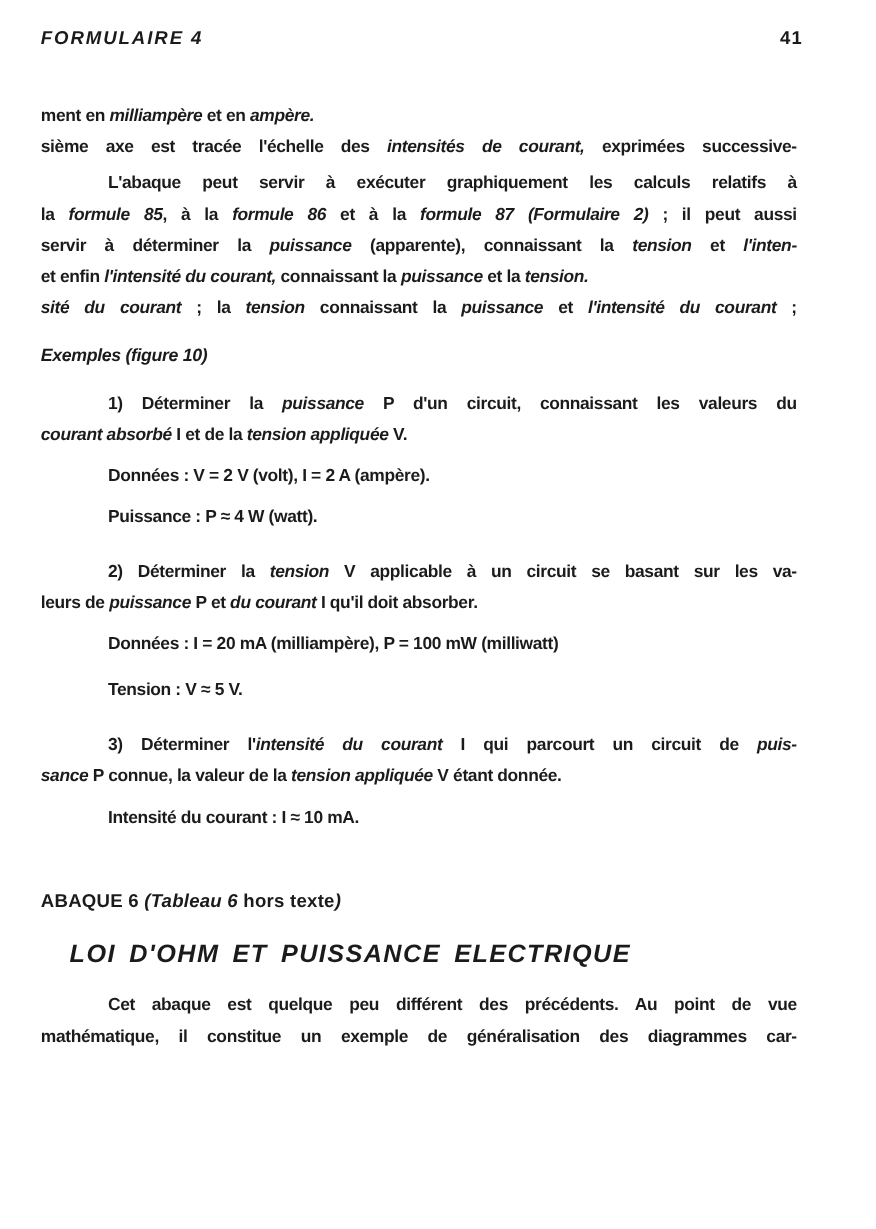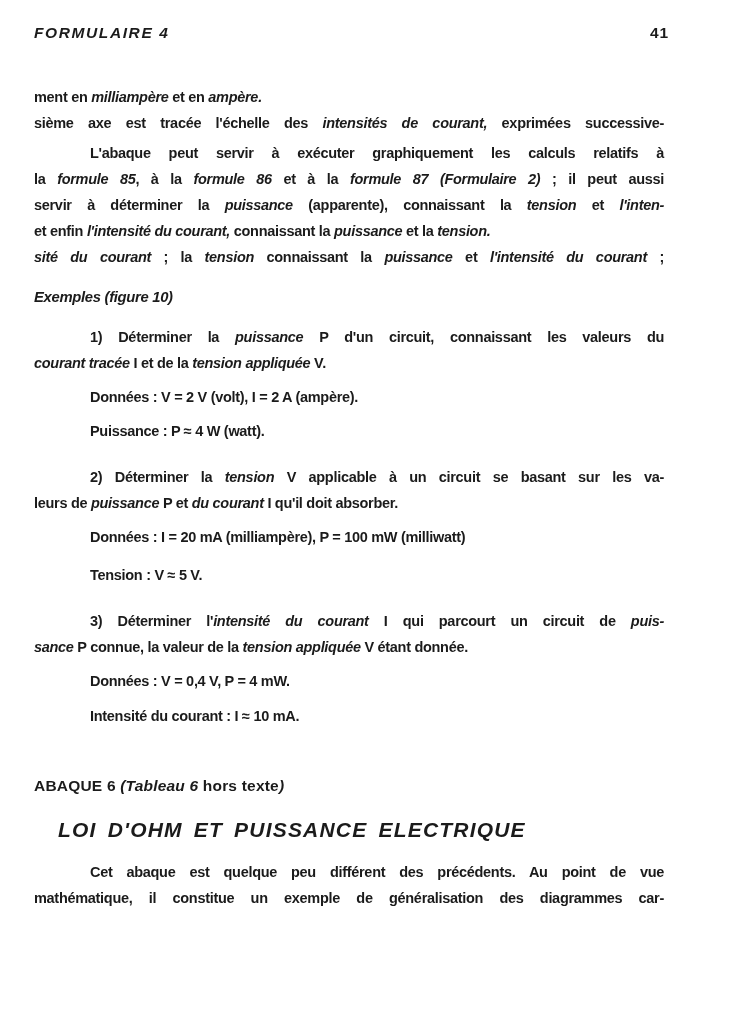--- a/index.html
+++ b/index.html
@@ -76,21 +76,21 @@
         <div class="line just"><span class="seg-r">la </span><span class="seg-i">formule 85</span><span class="seg-r">, à la </span><span class="seg-i">formule 86</span><span class="seg-r"> et à la </span><span class="seg-i">formule 87 (Formulaire 2)</span><span class="seg-r"> ; il peut aussi</span></div>
         <div class="line just"><span class="seg-r">servir à déterminer la </span><span class="seg-i">puissance</span><span class="seg-r"> (apparente), connaissant la </span><span class="seg-i">tension</span><span class="seg-r"> et </span><span class="seg-i">l'inten-</span></div>
         <div class="line"><span class="seg-r">et enfin </span><span class="seg-i">l'intensité du courant,</span><span class="seg-r"> connaissant la </span><span class="seg-i">puissance</span><span class="seg-r"> et la </span><span class="seg-i">tension.</span></div>
         <div class="line just"><span class="seg-i">sité du courant</span><span class="seg-r"> ; la </span><span class="seg-i">tension</span><span class="seg-r"> connaissant la </span><span class="seg-i">puissance</span><span class="seg-r"> et </span><span class="seg-i">l'intensité du courant</span><span class="seg-r"> ;</span></div>
       </div>
       <div class="block" data-block="exemples-heading">
         <div class="line"><span class="seg-i">Exemples (figure 10)</span></div>
       </div>
       <div class="block" data-block="ex1-body">
         <div class="line just ind"><span class="seg-r">1) Déterminer la </span><span class="seg-i">puissance</span><span class="seg-r"> P d'un circuit, connaissant les valeurs du</span></div>
-        <div class="line"><span class="seg-i">courant tracée</span><span class="seg-r"> I et de la </span><span class="seg-i">tension appliquée</span><span class="seg-r"> V.</span></div>
+        <div class="line"><span class="seg-i">courant absorbé</span><span class="seg-r"> I et de la </span><span class="seg-i">tension appliquée</span><span class="seg-r"> V.</span></div>
       </div>
       <div class="block" data-block="ex1-donnees">
         <div class="line"><span class="seg-r">Données : V = 2 V (volt), I = 2 A (ampère).</span></div>
       </div>
       <div class="block" data-block="ex1-result">
         <div class="line"><span class="seg-r">Puissance : P ≈ 4 W (watt).</span></div>
       </div>
       <div class="block" data-block="ex2-body">
         <div class="line just ind"><span class="seg-r">2) Déterminer la </span><span class="seg-i">tension</span><span class="seg-r"> V applicable à un circuit se basant sur les va-</span></div>
         <div class="line"><span class="seg-r">leurs de </span><span class="seg-i">puissance</span><span class="seg-r"> P et </span><span class="seg-i">du courant</span><span class="seg-r"> I qu'il doit absorber.</span></div>
@@ -98,23 +98,20 @@
       <div class="block" data-block="ex2-donnees">
         <div class="line"><span class="seg-r">Données : I = 20 mA (milliampère), P = 100 mW (milliwatt)</span></div>
       </div>
       <div class="block" data-block="ex2-result">
         <div class="line"><span class="seg-r">Tension : V ≈ 5 V.</span></div>
       </div>
       <div class="block" data-block="ex3-body">
         <div class="line just ind"><span class="seg-r">3) Déterminer l'</span><span class="seg-i">intensité du courant</span><span class="seg-r"> I qui parcourt un circuit de </span><span class="seg-i">puis-</span></div>
         <div class="line"><span class="seg-i">sance</span><span class="seg-r"> P connue, la valeur de la </span><span class="seg-i">tension appliquée</span><span class="seg-r"> V étant donnée.</span></div>
       </div>
-      <div class="block" data-block="ex3-donnees">
-        <div class="line"><span class="seg-r">Données : V = 0,4 V, P = 4 mW.</span></div>
-      </div>
       <div class="block" data-block="ex3-result">
         <div class="line"><span class="seg-r">Intensité du courant : I ≈ 10 mA.</span></div>
       </div>
       <div class="block" data-block="abaque6-heading">
         <div class="line"><span class="seg-r">ABAQUE 6 </span><span class="seg-i">(Tableau 6</span><span class="seg-r"> hors texte</span><span class="seg-i">)</span></div>
       </div>
       <div class="block" data-block="loi-heading">
         <div class="line"><span class="seg-i">LOI D'OHM ET PUISSANCE ELECTRIQUE</span></div>
       </div>
       <div class="block" data-block="closing-para">

